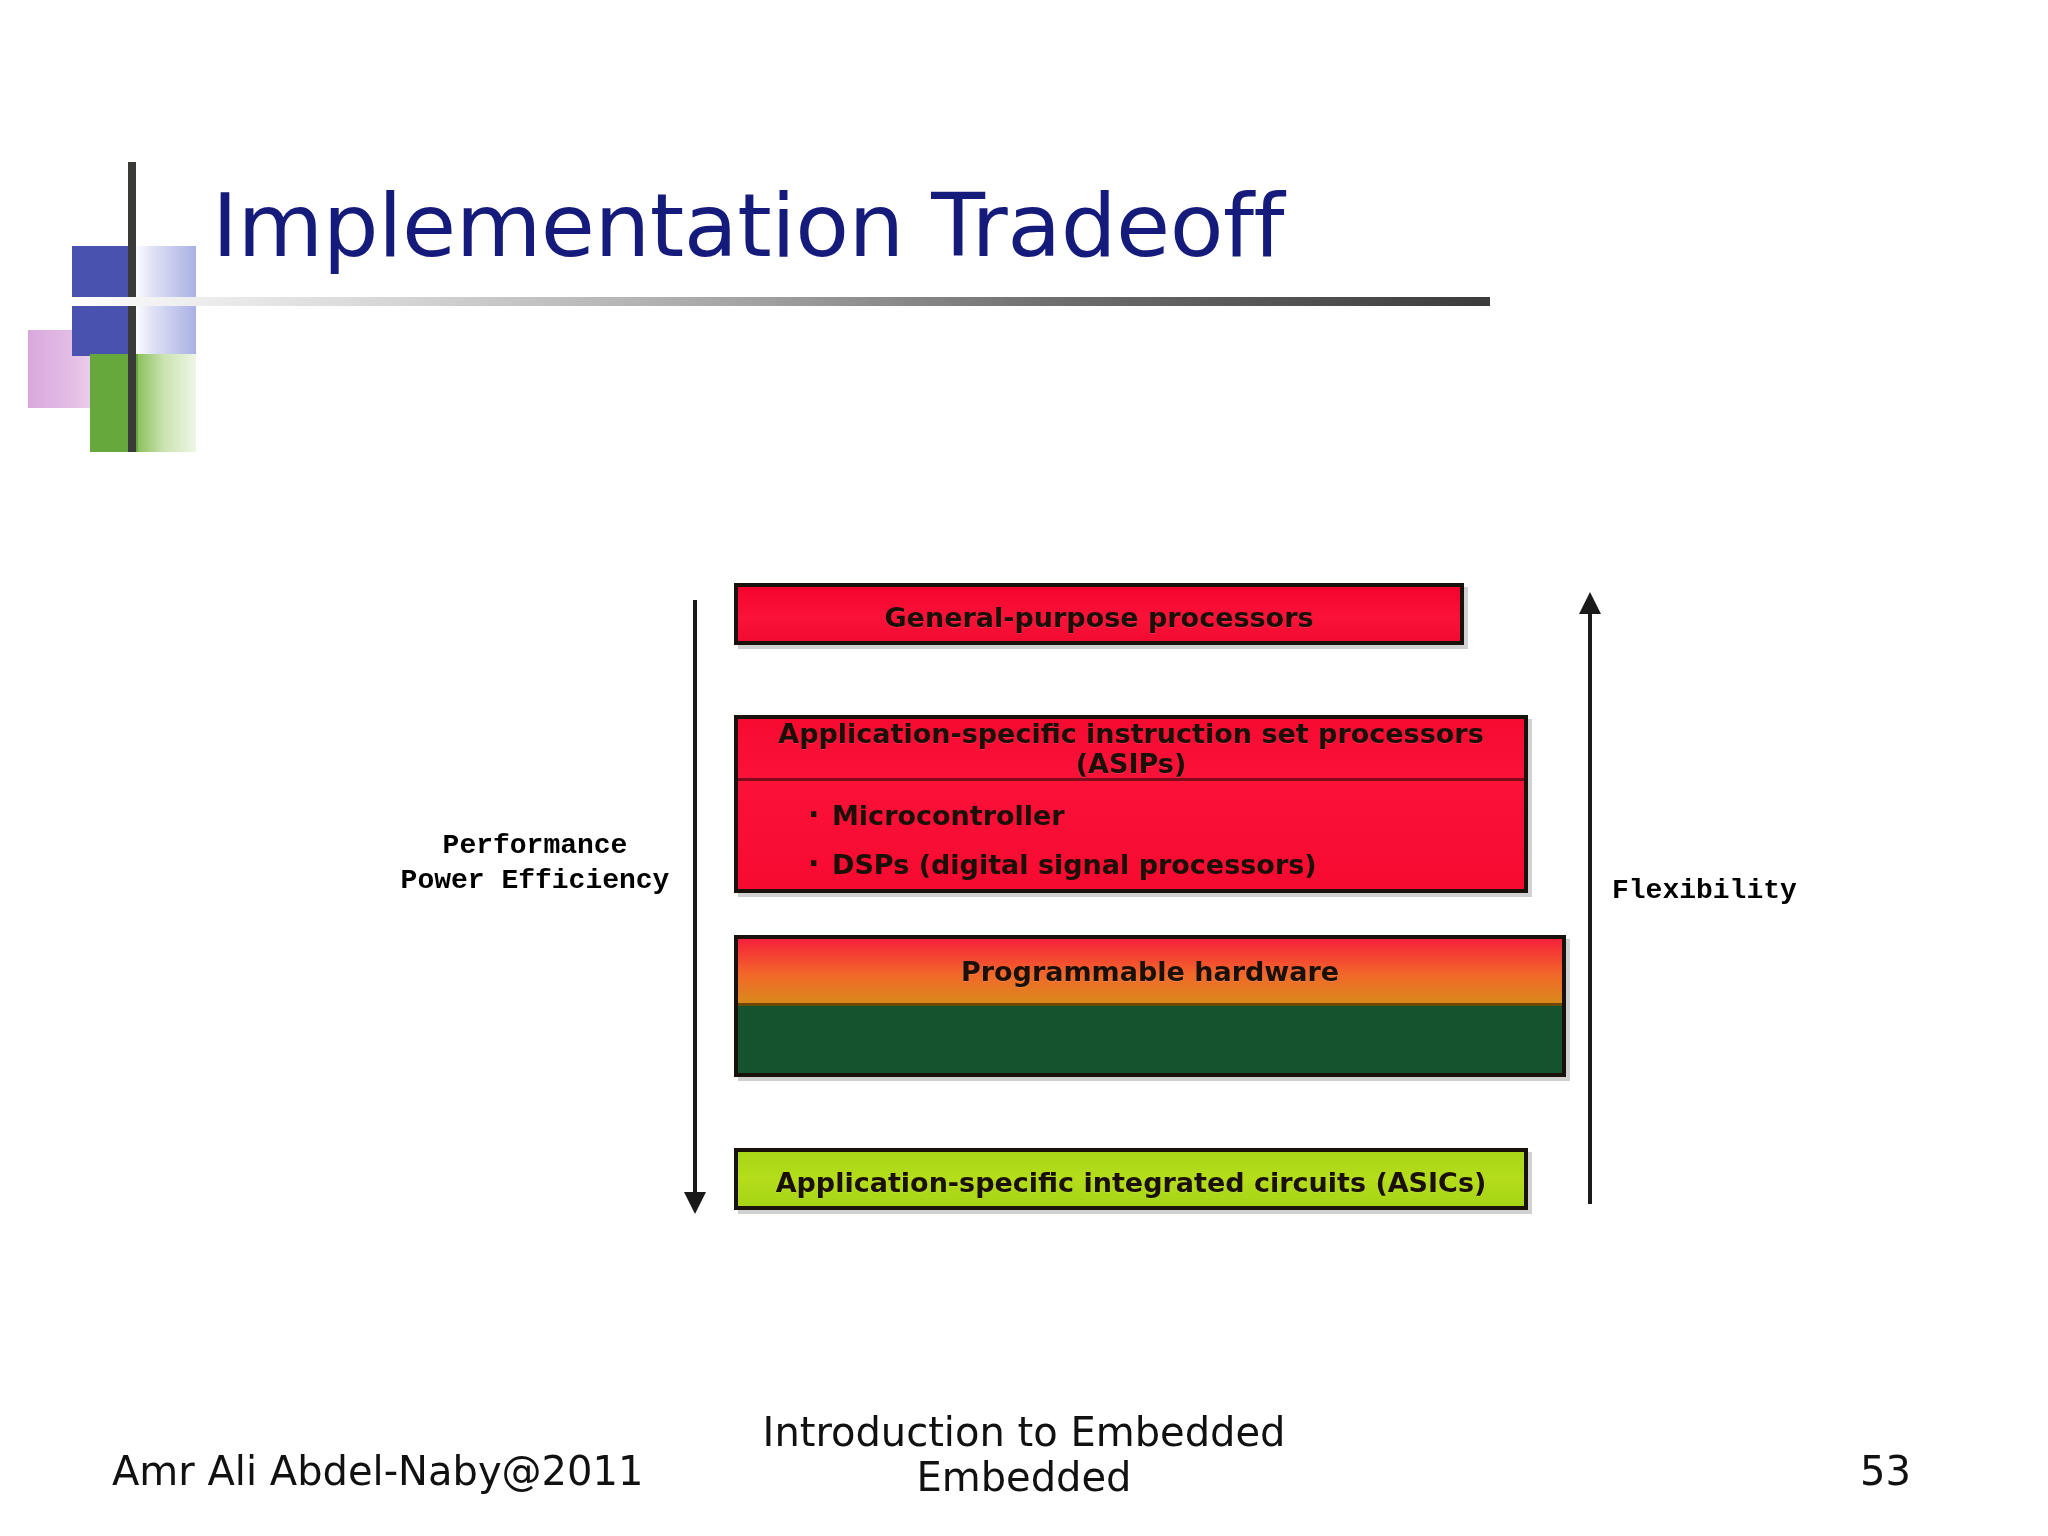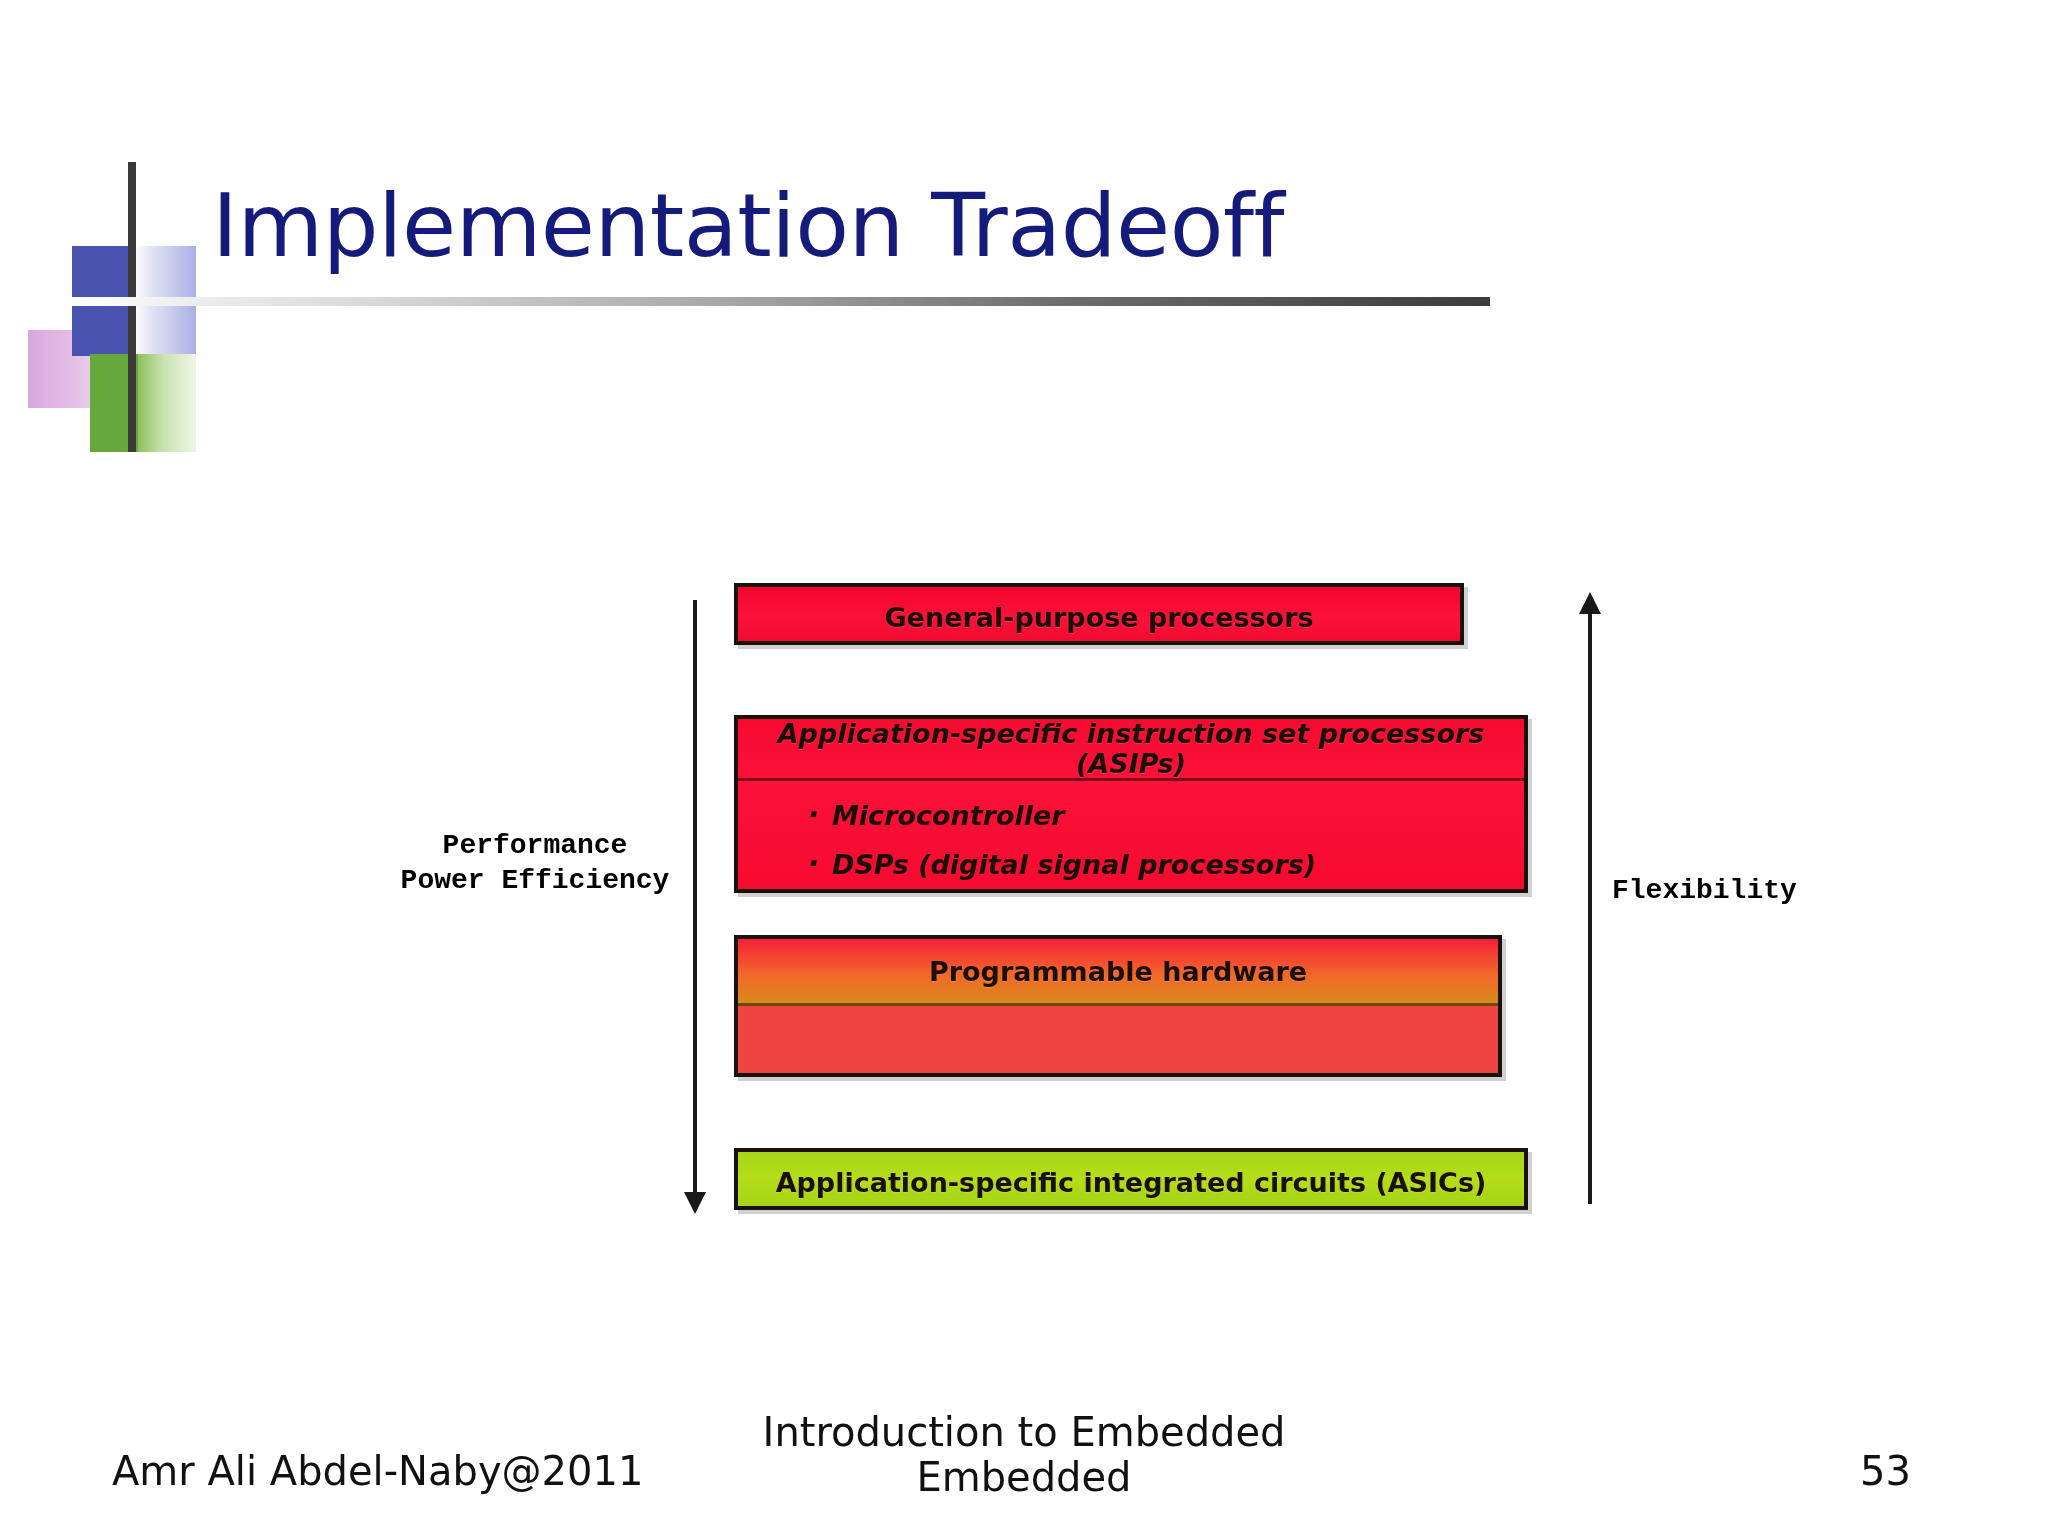--- a/index.html
+++ b/index.html
@@ -143,21 +143,20 @@
     font-size: 27px;
     line-height: 62px;
   }
 
   
   #box-asip {
     left: 734px; top: 715px; width: 794px; height: 178px;
     background: #f90b33;
     display: flex;
     flex-direction: column;
-    font-style: italic;
   }
   #asip-head {
     height: 64px;
     border-bottom: 3px solid #7e0a1b;
     background: linear-gradient(180deg, #f60a30 0%, #fb1239 100%);
     display: flex; align-items: center; justify-content: center;
   }
   #asip-head .dg-label { font-size: 27px; line-height: 1.08; }
   #asip-body {
     flex: 1;
@@ -175,23 +174,23 @@
   }
   .dg-bullet::before {
     content: "\00B7";
     display: inline-block;
     width: 24px;
     font-size: 30px;
   }
 
   
   #box-ph {
-    left: 734px; top: 935px; width: 768px; height: 142px;
+    left: 734px; top: 935px; width: 832px; height: 142px;
     display: flex; flex-direction: column;
-    background: #ef4444;
+    background: #14532d;
   }
   #ph-head {
     height: 64px;
     background: linear-gradient(180deg, #f6203a 0%, #f2672a 55%, #d98a1c 100%);
     border-bottom: 3px solid #6d4a06;
     display: flex; align-items: center; justify-content: center;
   }
   #ph-head .dg-label { font-size: 27px; }
   #ph-body {
     flex: 1;

